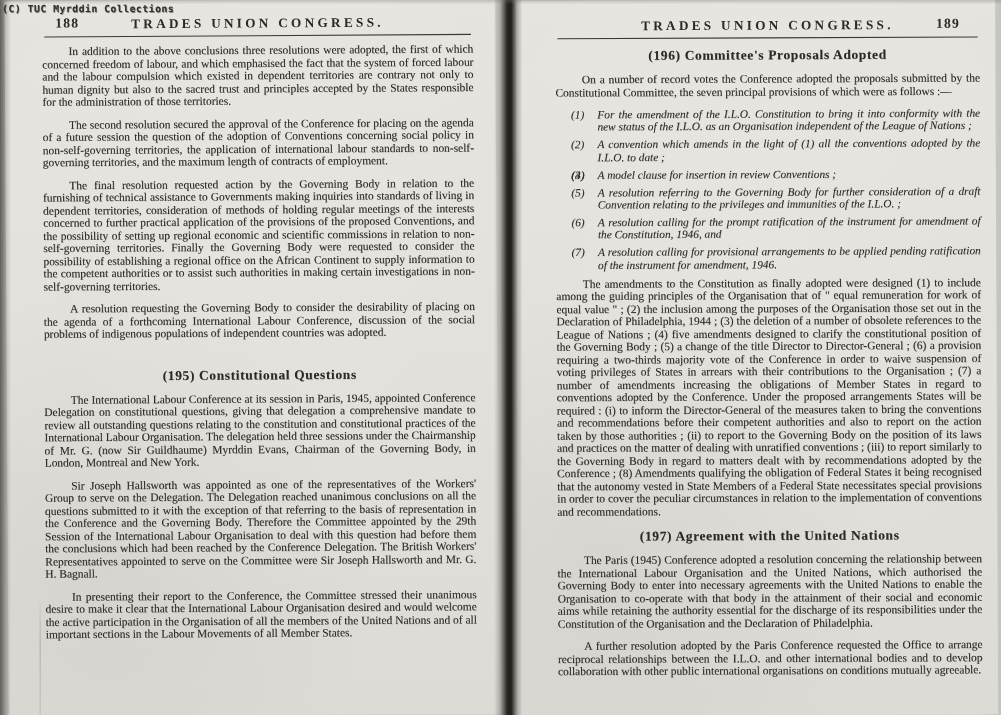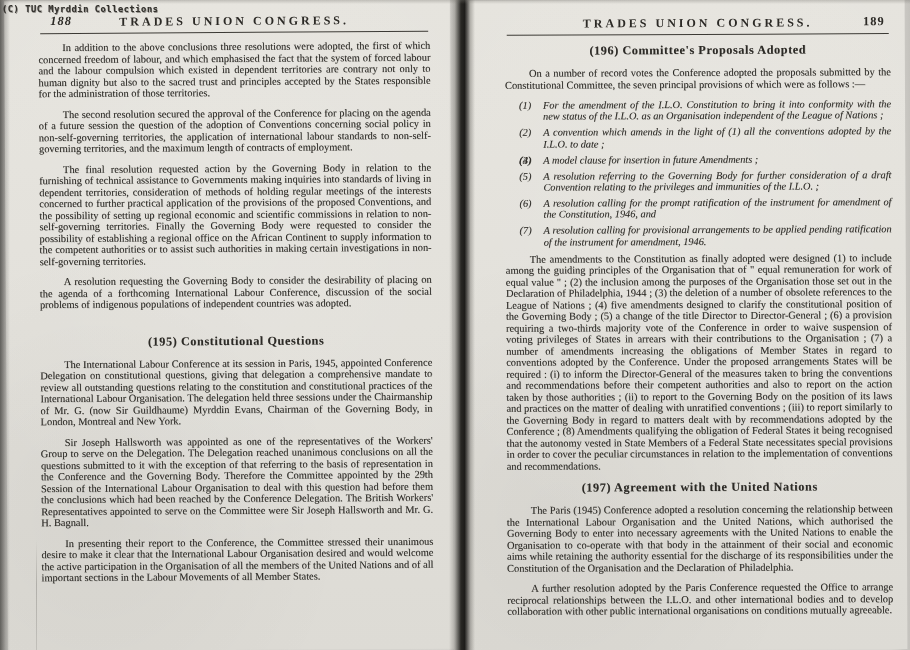--- a/index.html
+++ b/index.html
@@ -28,22 +28,22 @@
   }
   .crease{
     position:absolute;left:36px;top:540px;width:1px;height:110px;z-index:4;
     background:linear-gradient(180deg,rgba(0,0,0,0) 0%,rgba(60,58,54,0.25) 40%,rgba(60,58,54,0.15) 100%);
   }
   .inner{position:relative;}
   .page.left .inner{padding:13px 20px 0 34px;}
   .page.right .inner{padding:15px 14px 0 36px;}
   .hdr{position:relative;height:17px;}
   .pnum{position:absolute;top:0;font-weight:bold;font-size:12.5px;letter-spacing:1px;}
-  .page.left .pnum{left:12px;font-style:italic;}
-  .page.right .pnum{right:6px;font-family:Liberation Serif, serif;}
+  .page.left .pnum{left:12px;}
+  .page.right .pnum{right:18px;font-family:Liberation Serif, serif;}
   .ptitle{
     position:absolute;left:0;right:0;top:1px;text-align:center;
     font-weight:bold;font-size:12px;letter-spacing:3px;
   }
   .rule{height:0;border-bottom:1.6px solid #3c3a35;margin:2px 2px 8px 2px;}
   .para{
     margin:0 0 9px 0;font-size:10.4px;line-height:11.5px;
     text-align:justify;text-indent:24px;
     text-shadow:0.3px 0.3px 0 rgba(44,42,38,0.35);
   }
@@ -115,21 +115,21 @@
         </div>
         <div class="li">
           <span class="num">(2)</span>
           <span>A convention which amends in the light of (1) all the conventions adopted by the I.L.O. to date ;</span>
         </div>
         <div class="li">
           <span class="num">(3)</span>
         </div>
         <div class="li">
           <span class="num">(4)</span>
-          <span>A model clause for insertion in future Amendments ;</span>
+          <span>A model clause for insertion in review Conventions ;</span>
         </div>
         <div class="li">
           <span class="num">(5)</span>
           <span>A resolution referring to the Governing Body for further consideration of a draft Convention relating to the privileges and immunities of the I.L.O. ;</span>
         </div>
         <div class="li">
           <span class="num">(6)</span>
           <span>A resolution calling for the prompt ratification of the instrument for amendment of the Constitution, 1946, and</span>
         </div>
         <div class="li">

